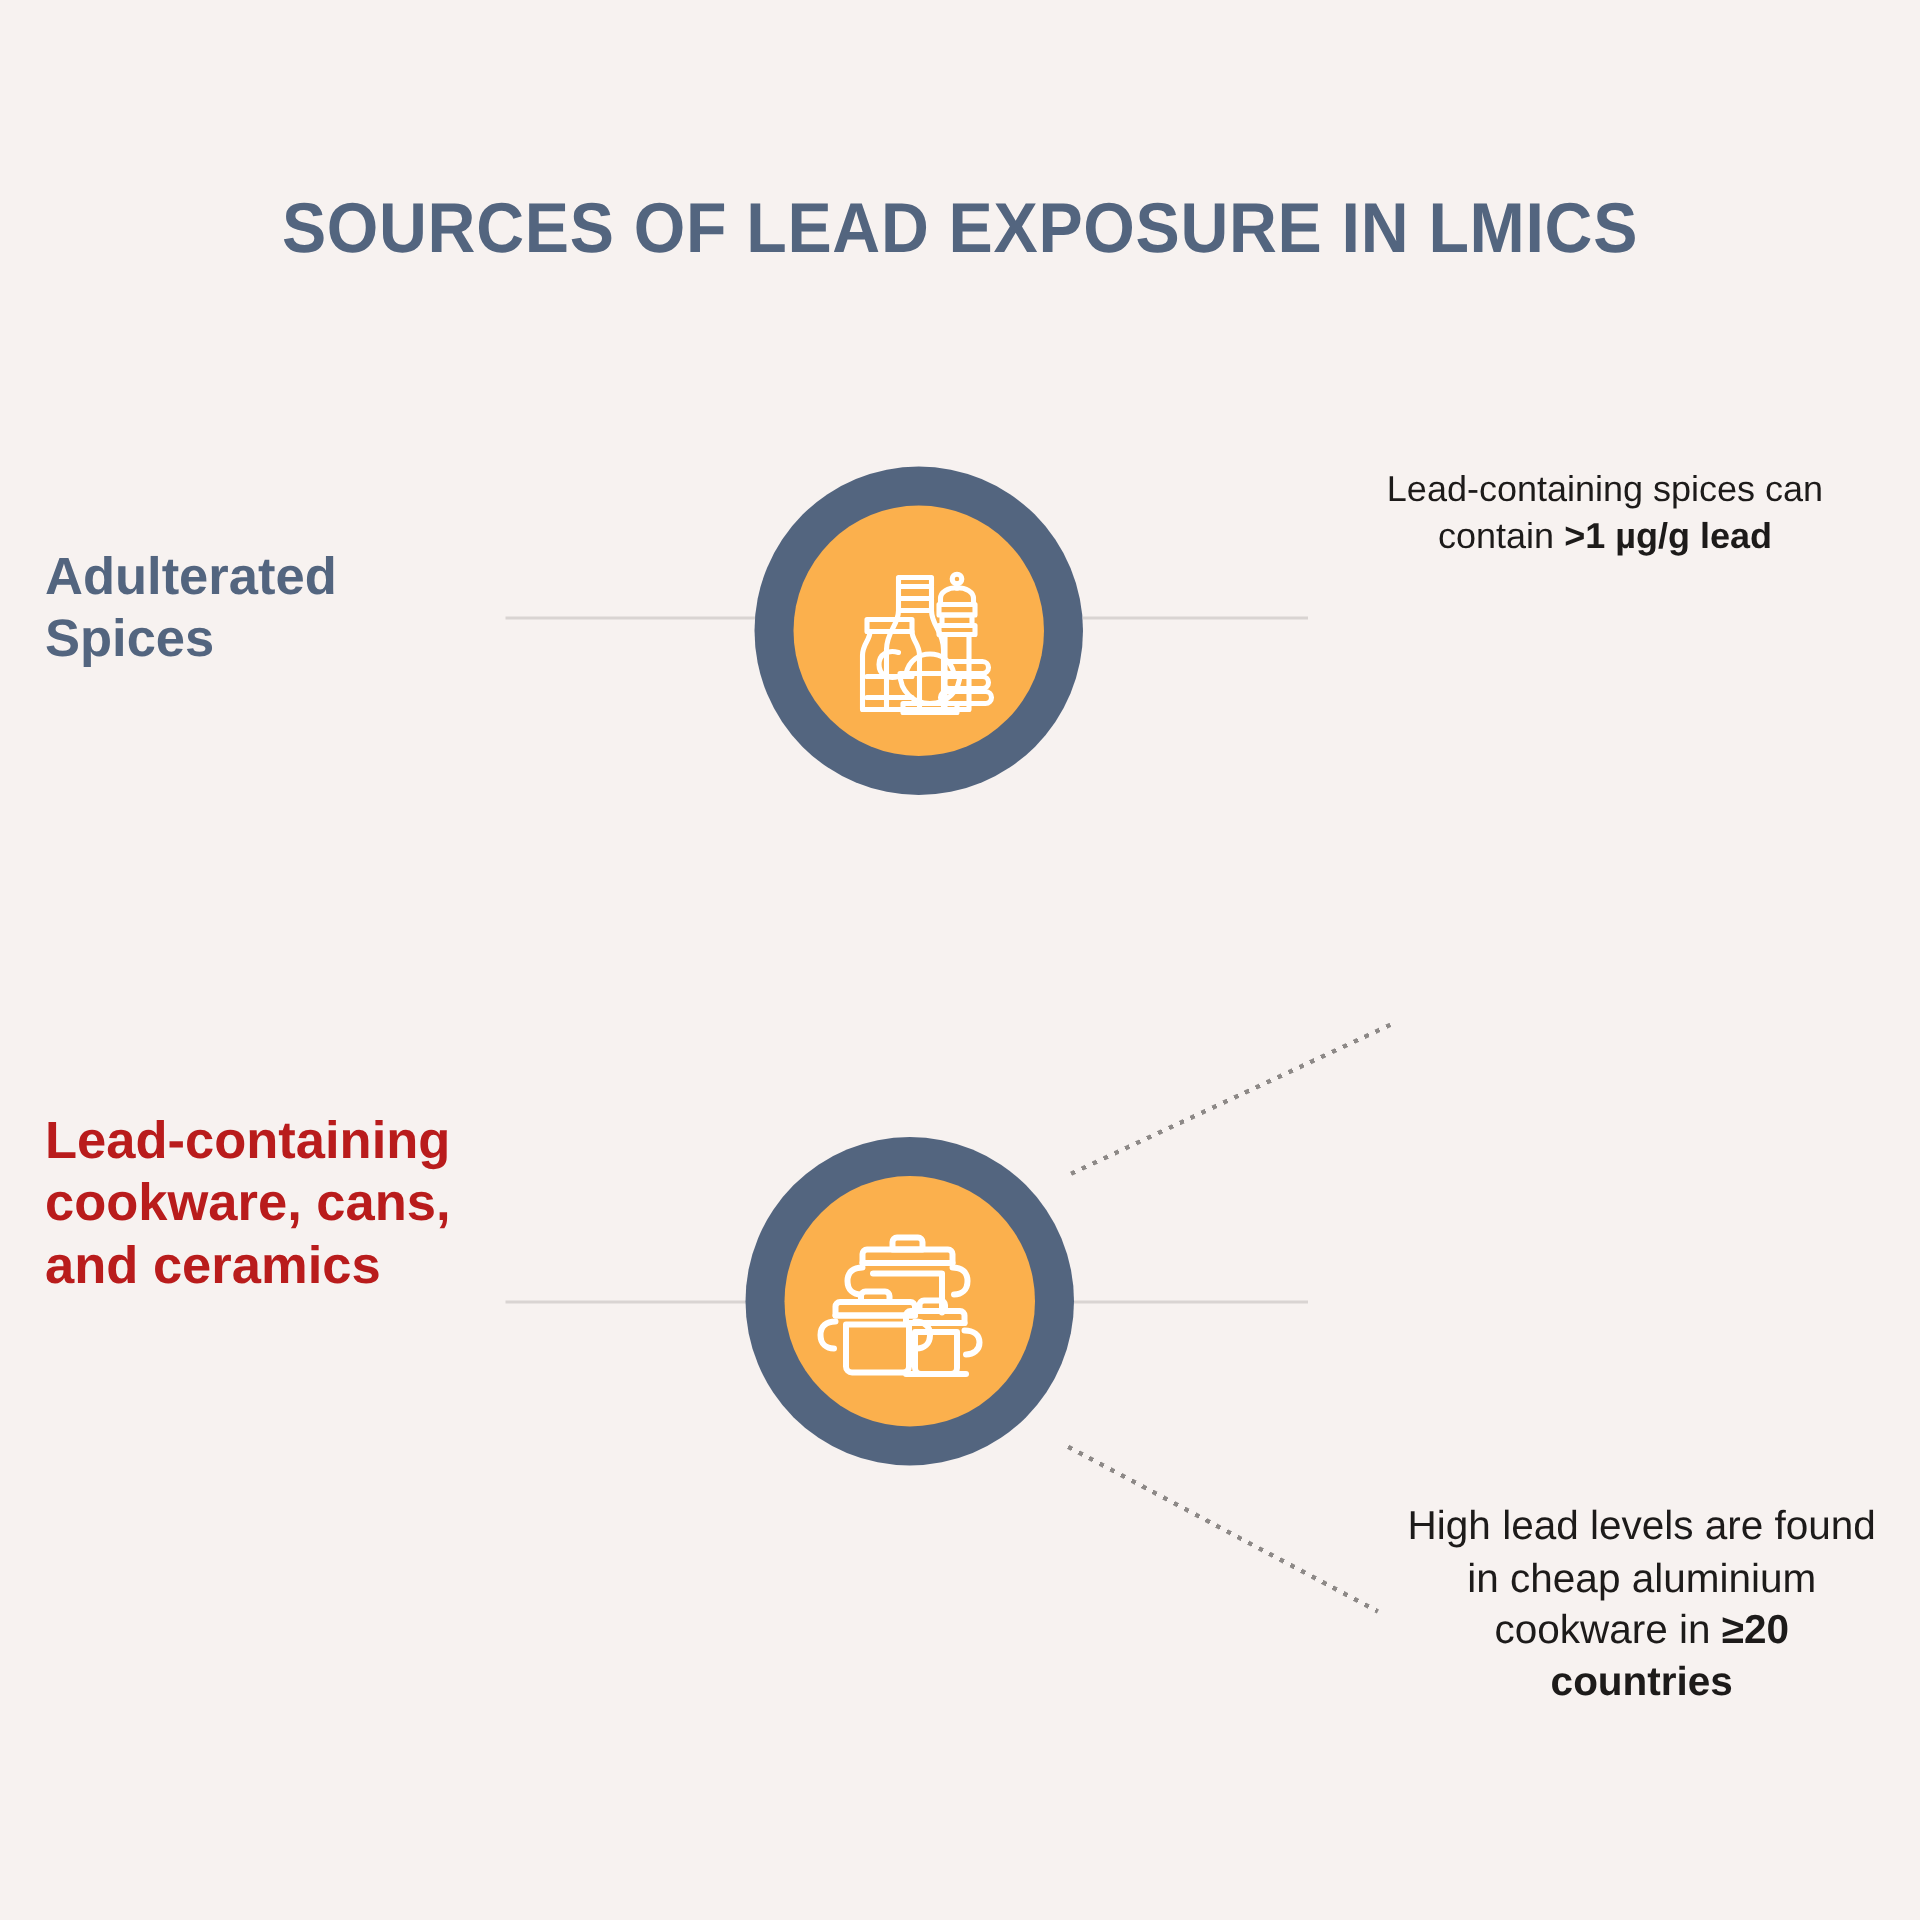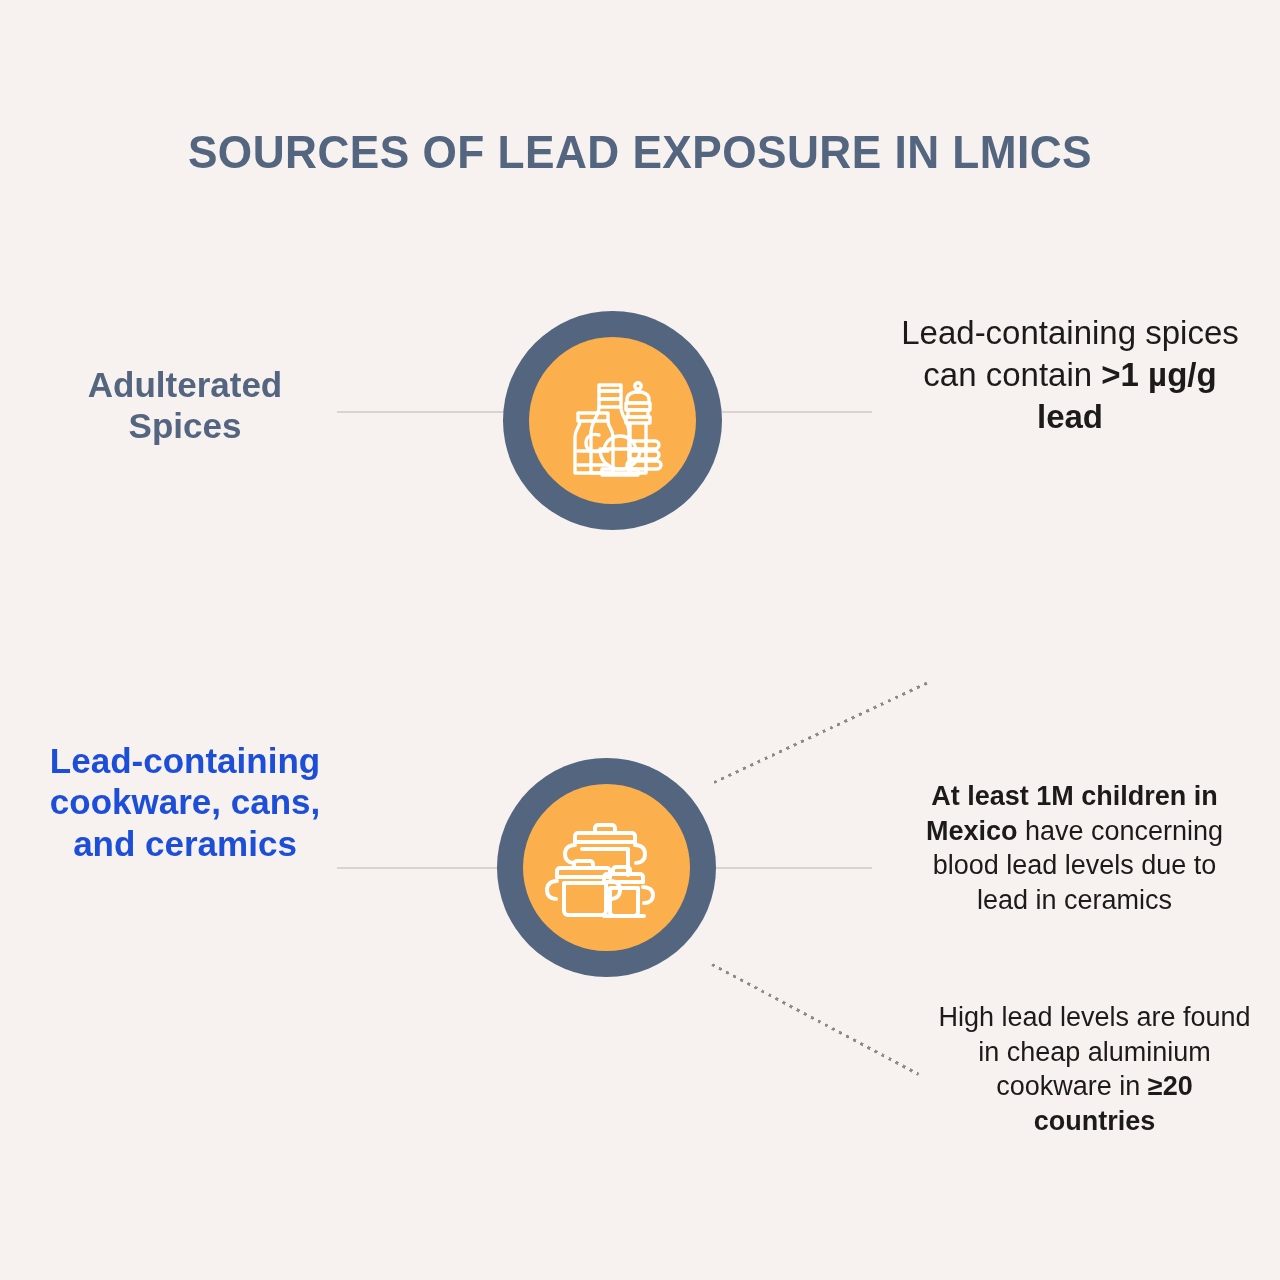--- a/index.html
+++ b/index.html
@@ -61,33 +61,32 @@
     transform: rotate(-25.0deg);
   }
   .dot-lower {
     left: 712px; top: 963px; width: 234px;
     transform: rotate(28.0deg);
   }
 
   
   .row-label {
     position: absolute;
-    text-align: center;
     font-weight: bold;
     line-height: 1.18;
   }
   .row1-label {
     left: 30px; top: 364px; width: 310px;
     font-size: 35px;
     color: #53657f;
   }
   .row2-label {
     left: 30px; top: 740px; width: 310px;
     font-size: 35px;
-    color: #1d4ed8;
+    color: #b91c1c;
   }
 
   
   .circle {
     position: absolute;
     border-radius: 50%;
     background: #53657f;
     display: flex;
     align-items: center;
     justify-content: center;
@@ -110,21 +109,21 @@
   .fact {
     position: absolute;
     text-align: center;
     color: #1d1b1a;
     line-height: 1.28;
   }
   .fact b { font-weight: bold; }
 
   #fact-spices {
     left: 900px; top: 312px; width: 340px;
-    font-size: 33px;
+    font-size: 24px;
   }
   #fact-cans {
     left: 930px; top: 581px; width: 290px;
     font-size: 27px;
   }
   #fact-mexico {
     left: 912px; top: 779px; width: 325px;
     font-size: 27px;
   }
   #fact-aluminium {
@@ -214,21 +213,18 @@
           <path d="M64 81h39"></path>
           <path d="M70 87h28v24a4 4 0 0 1-4 4H74a4 4 0 0 1-4-4z"></path>
           <path d="M103 86c6 0 10 3 10 8s-4 8-9 8"></path>
           <path d="M64 115h40"></path>
         </svg>
       </span>
     </div>
   </div>
 
 
-  <div class="fact" id="fact-mexico">
-    <span></span><b>At least 1M children in Mexico</b><span> have concerning blood lead levels due to lead in ceramics</span>
-  </div>
 
   <div class="fact" id="fact-aluminium">
     <span>High lead levels are found in cheap aluminium cookware in </span><b>≥20 countries</b><span></span>
   </div>
 
 </div>
 
 </body></html>

